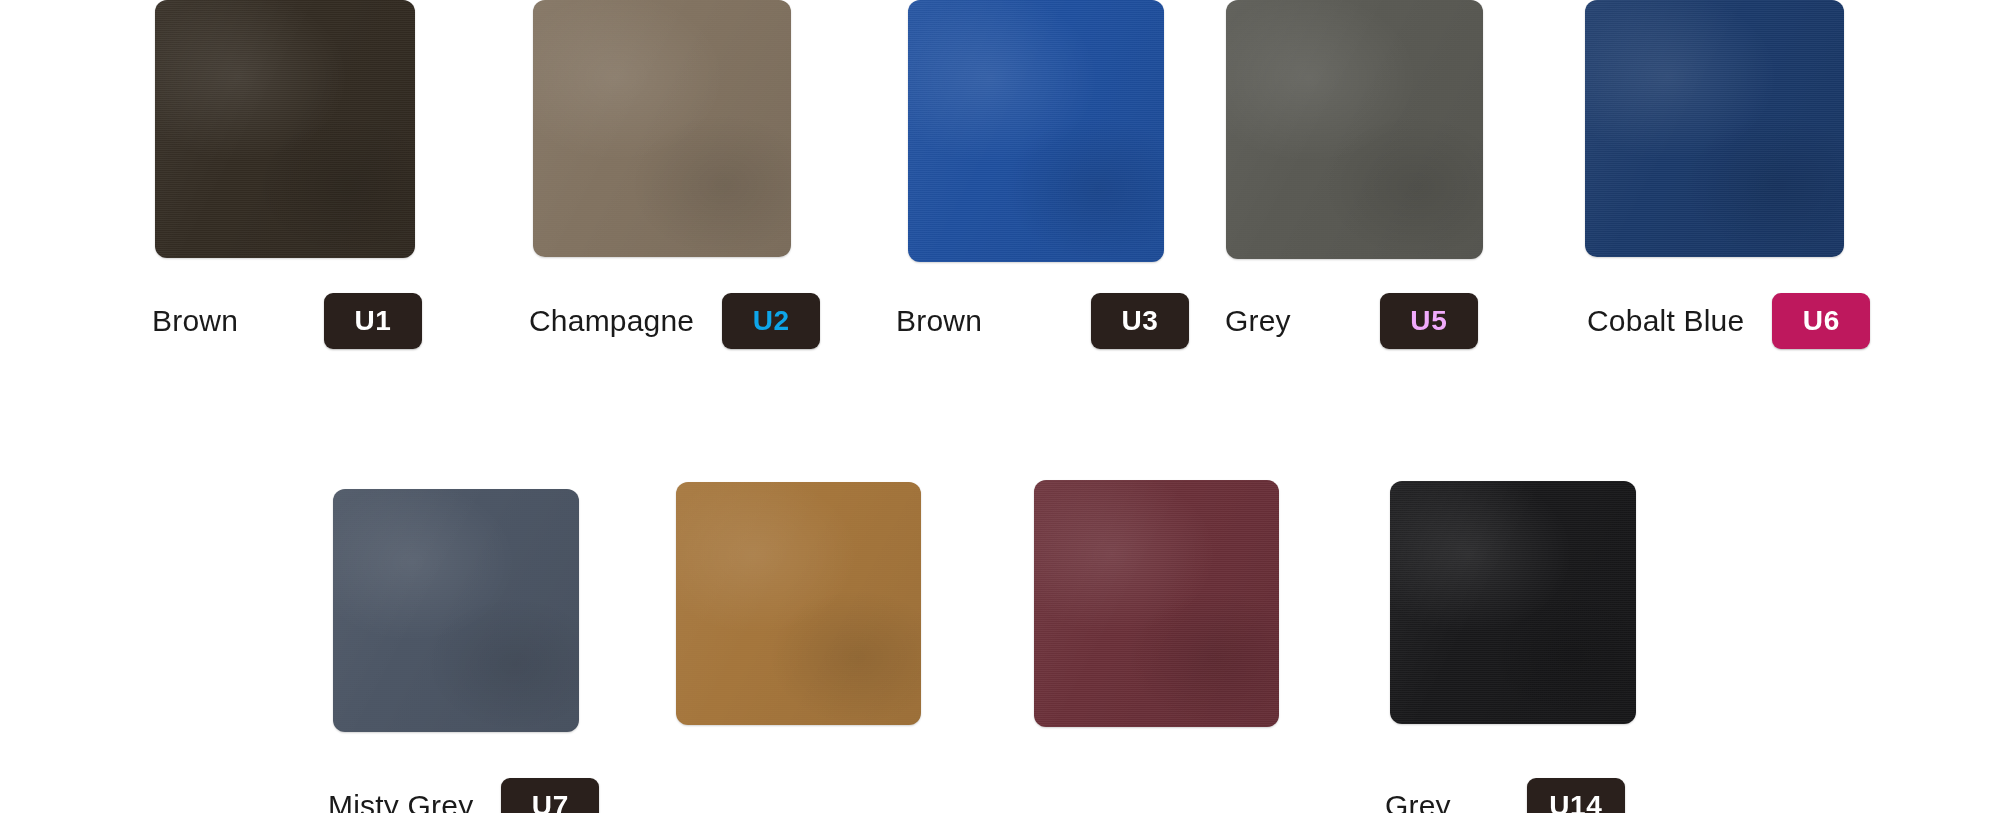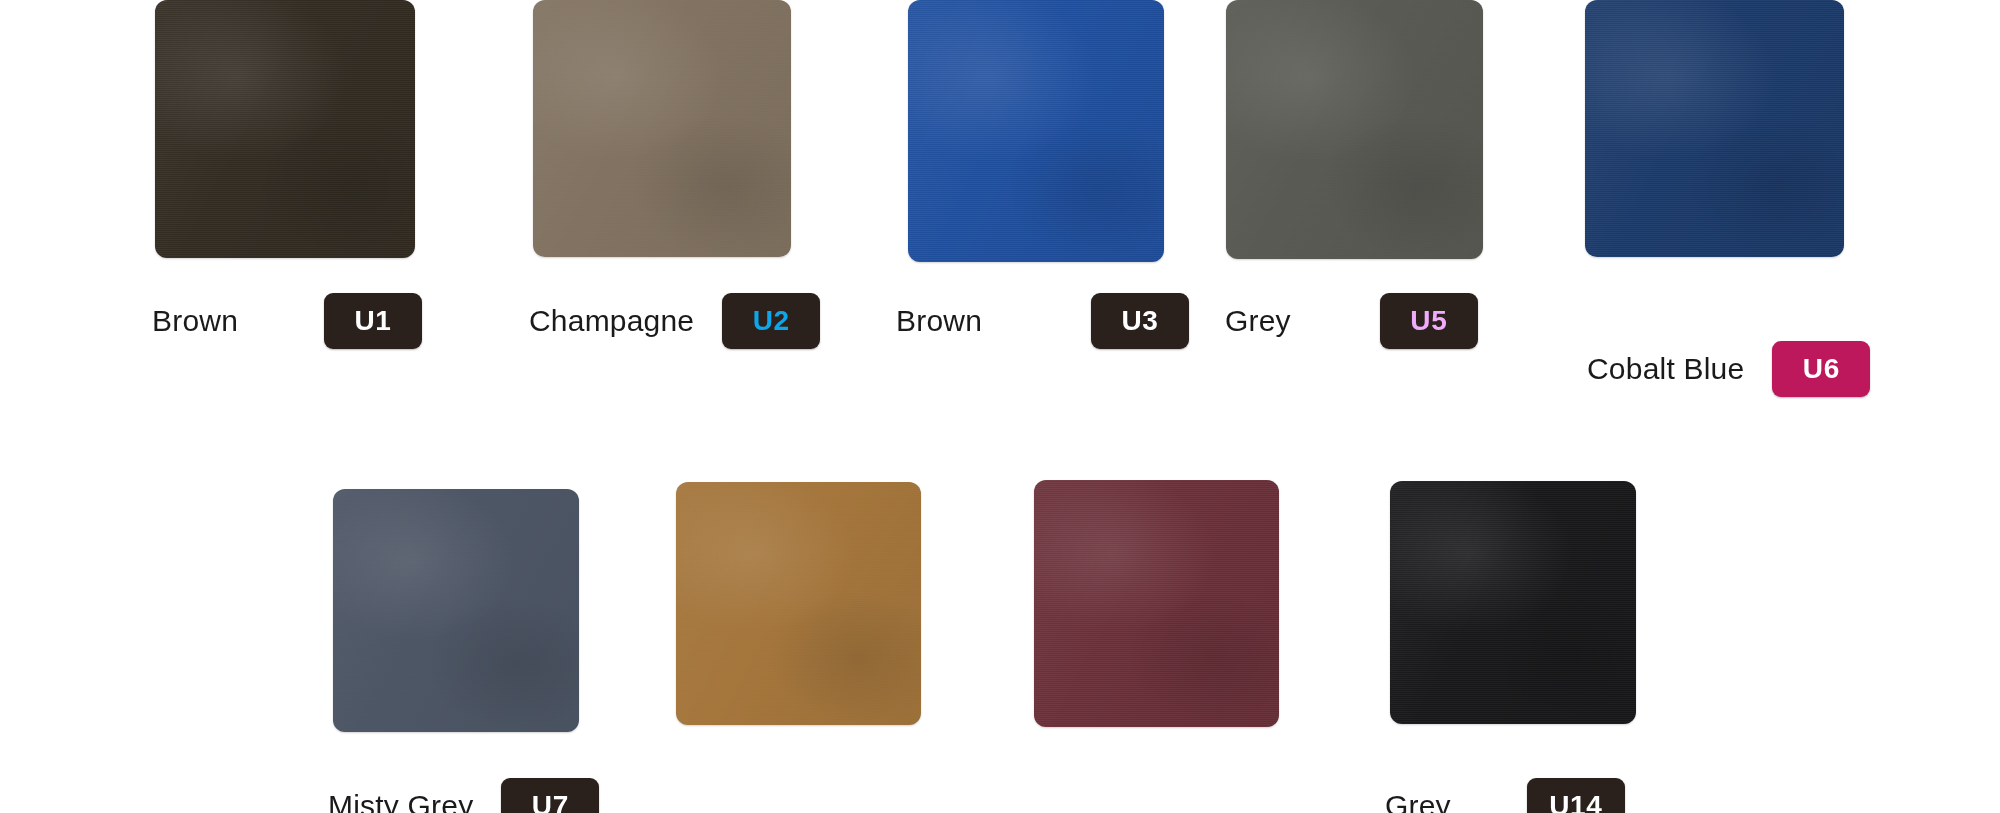--- a/index.html
+++ b/index.html
@@ -125,21 +125,21 @@
       <div class="swatch-chip finish-matte" style="width: 257px; height: 259px; background: rgb(90, 90, 84);"></div>
     </div>
     <div class="swatch-caption" style="left: 1225px; top: 293px;">
       <span class="swatch-name">Grey</span>
       <span style="display: inline-block; width: 89px;"></span>
       <span class="swatch-code" style="background: rgb(42, 32, 28); color: #f0abfc;">U5</span>
     </div>
     <div class="swatch-cell" style="left: 1585px; top: 0px;">
       <div class="swatch-chip finish-grain" style="width: 259px; height: 257px; background: rgb(27, 58, 107);"></div>
     </div>
-    <div class="swatch-caption" style="left: 1587px; top: 293px; margin-top: 48px;">
+    <div class="swatch-caption" style="left: 1587px; top: 293px;">
       <span class="swatch-name">Cobalt Blue</span>
       <span style="display: inline-block; width: 28px;"></span>
       <span class="swatch-code" style="background: #be185d; color: rgb(255, 255, 255);">U6</span>
     </div>
     <div class="swatch-cell" style="left: 333px; top: 489px;">
       <div class="swatch-chip finish-matte" style="width: 246px; height: 243px; background: rgb(76, 86, 101);"></div>
     </div>
     <div class="swatch-caption" style="left: 328px; top: 778px;">
       <span class="swatch-name">Misty Grey</span>
       <span style="display: inline-block; width: 28px;"></span>

